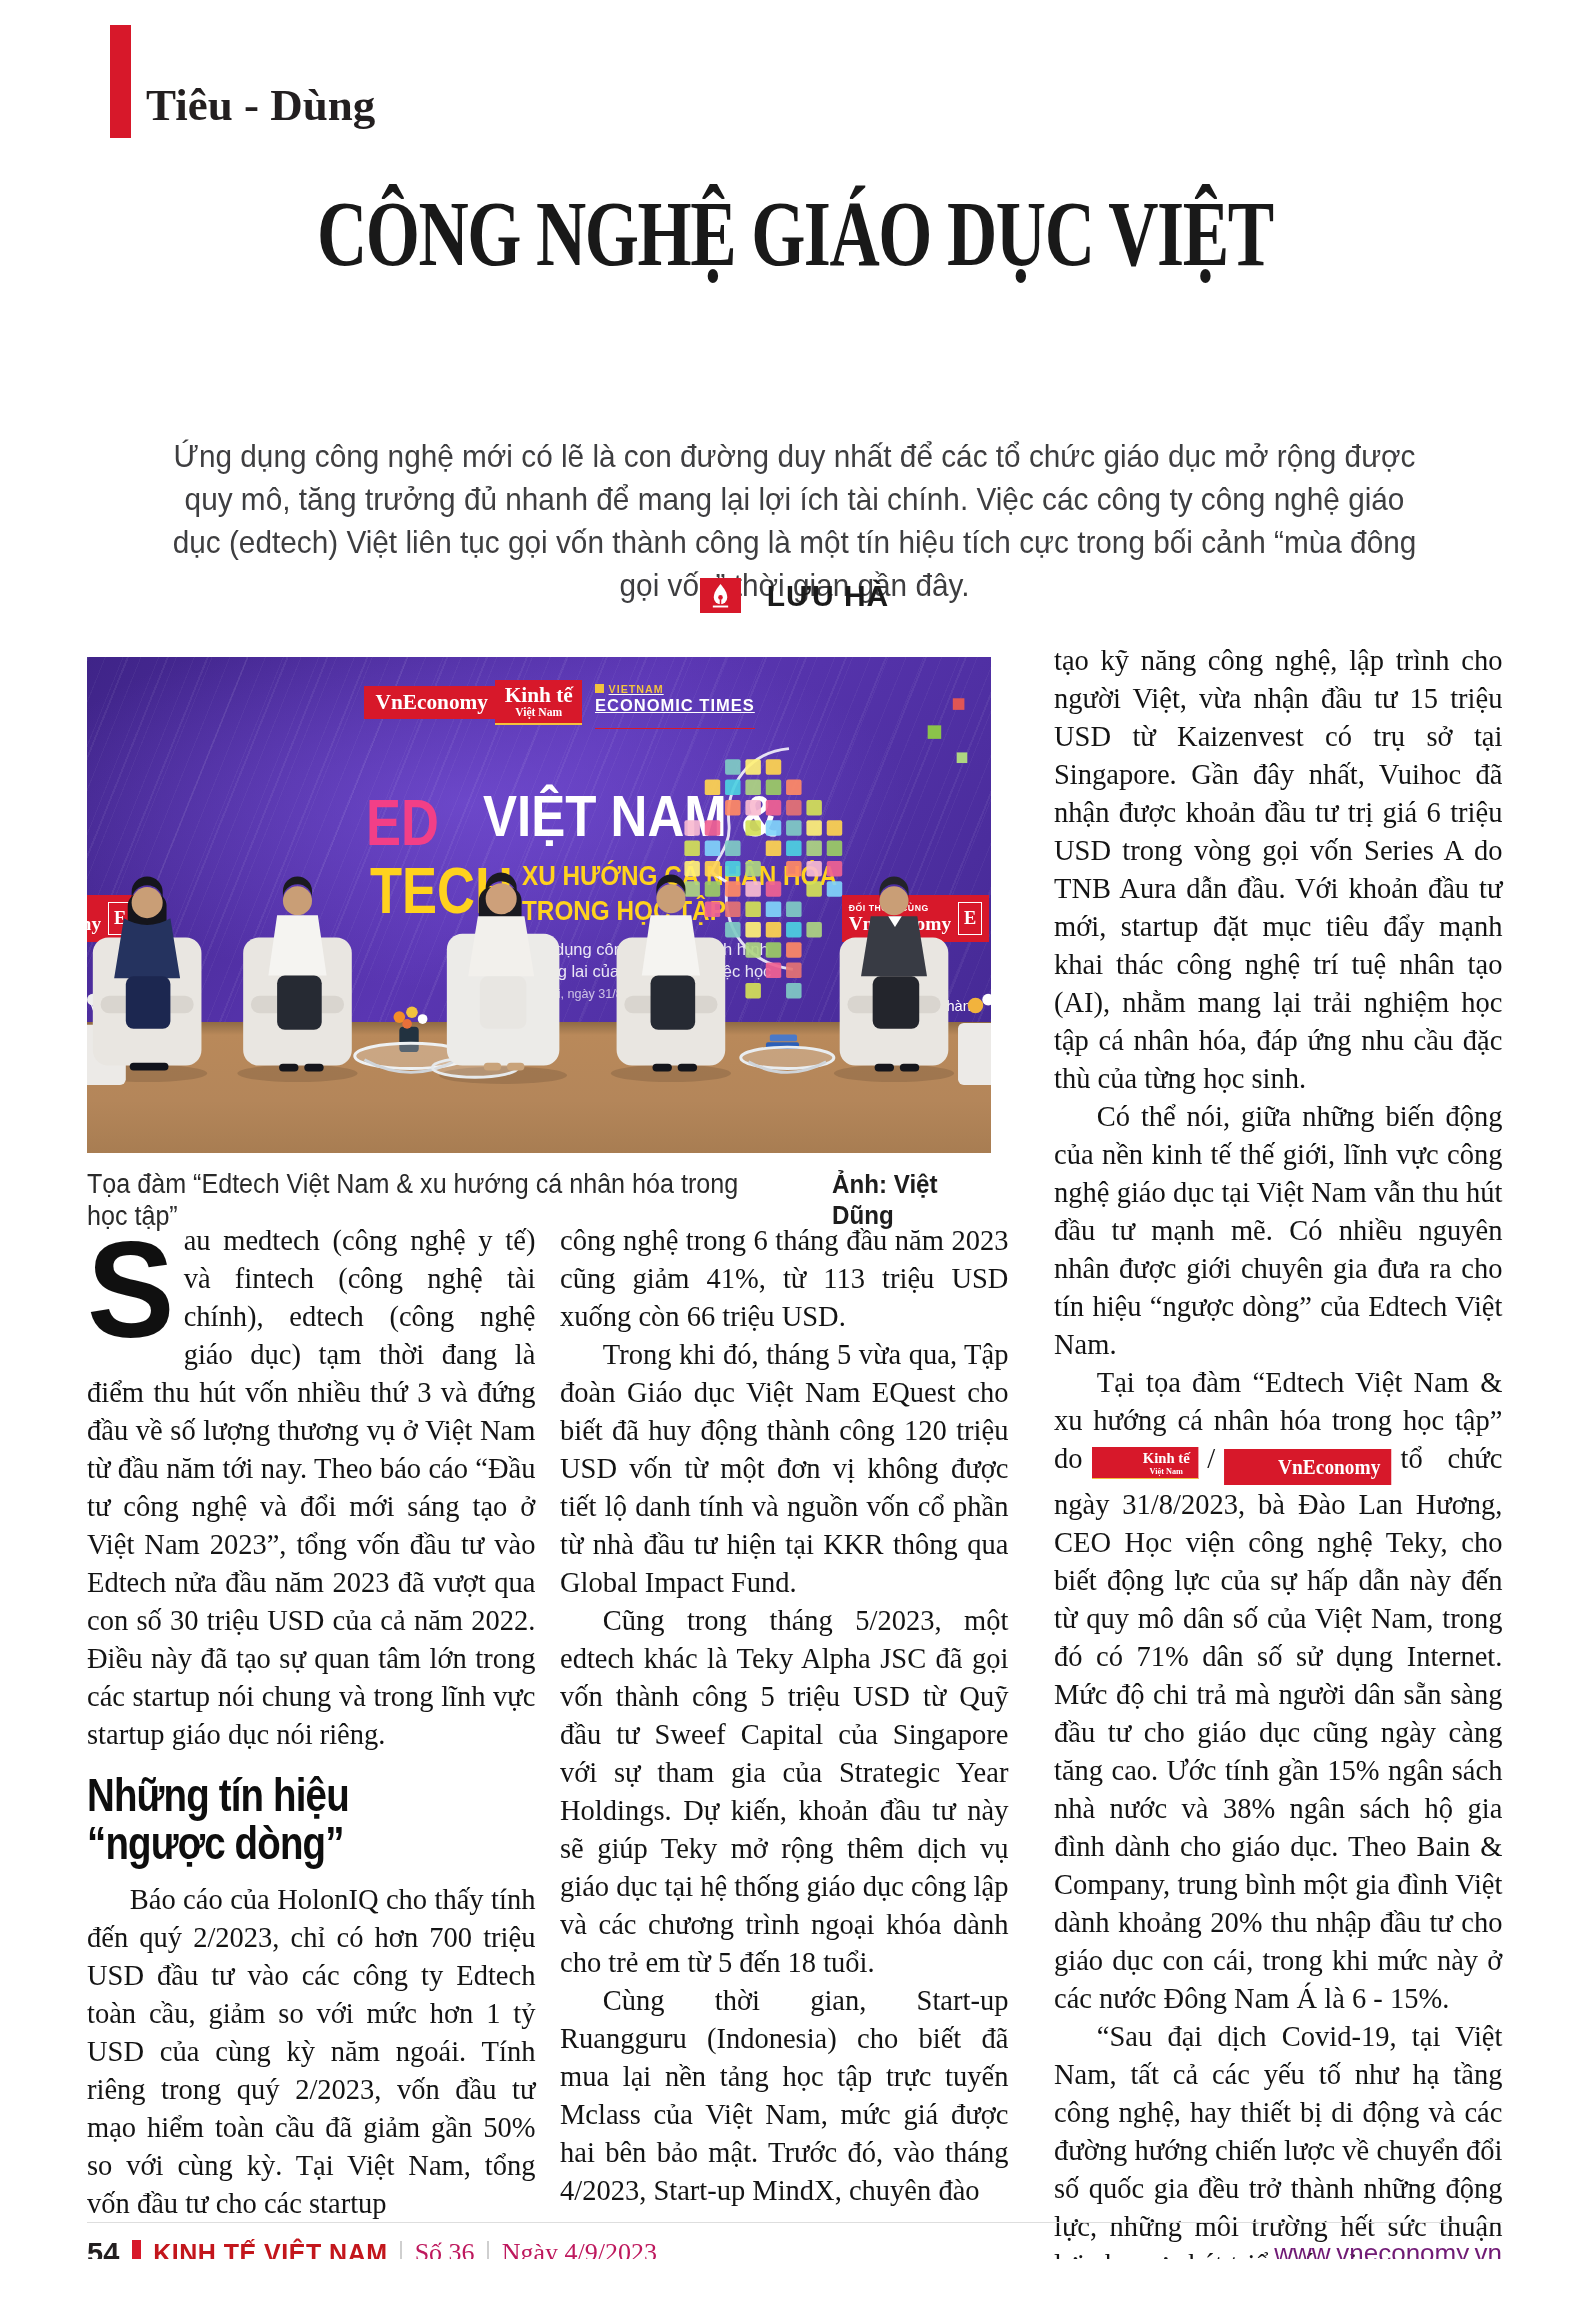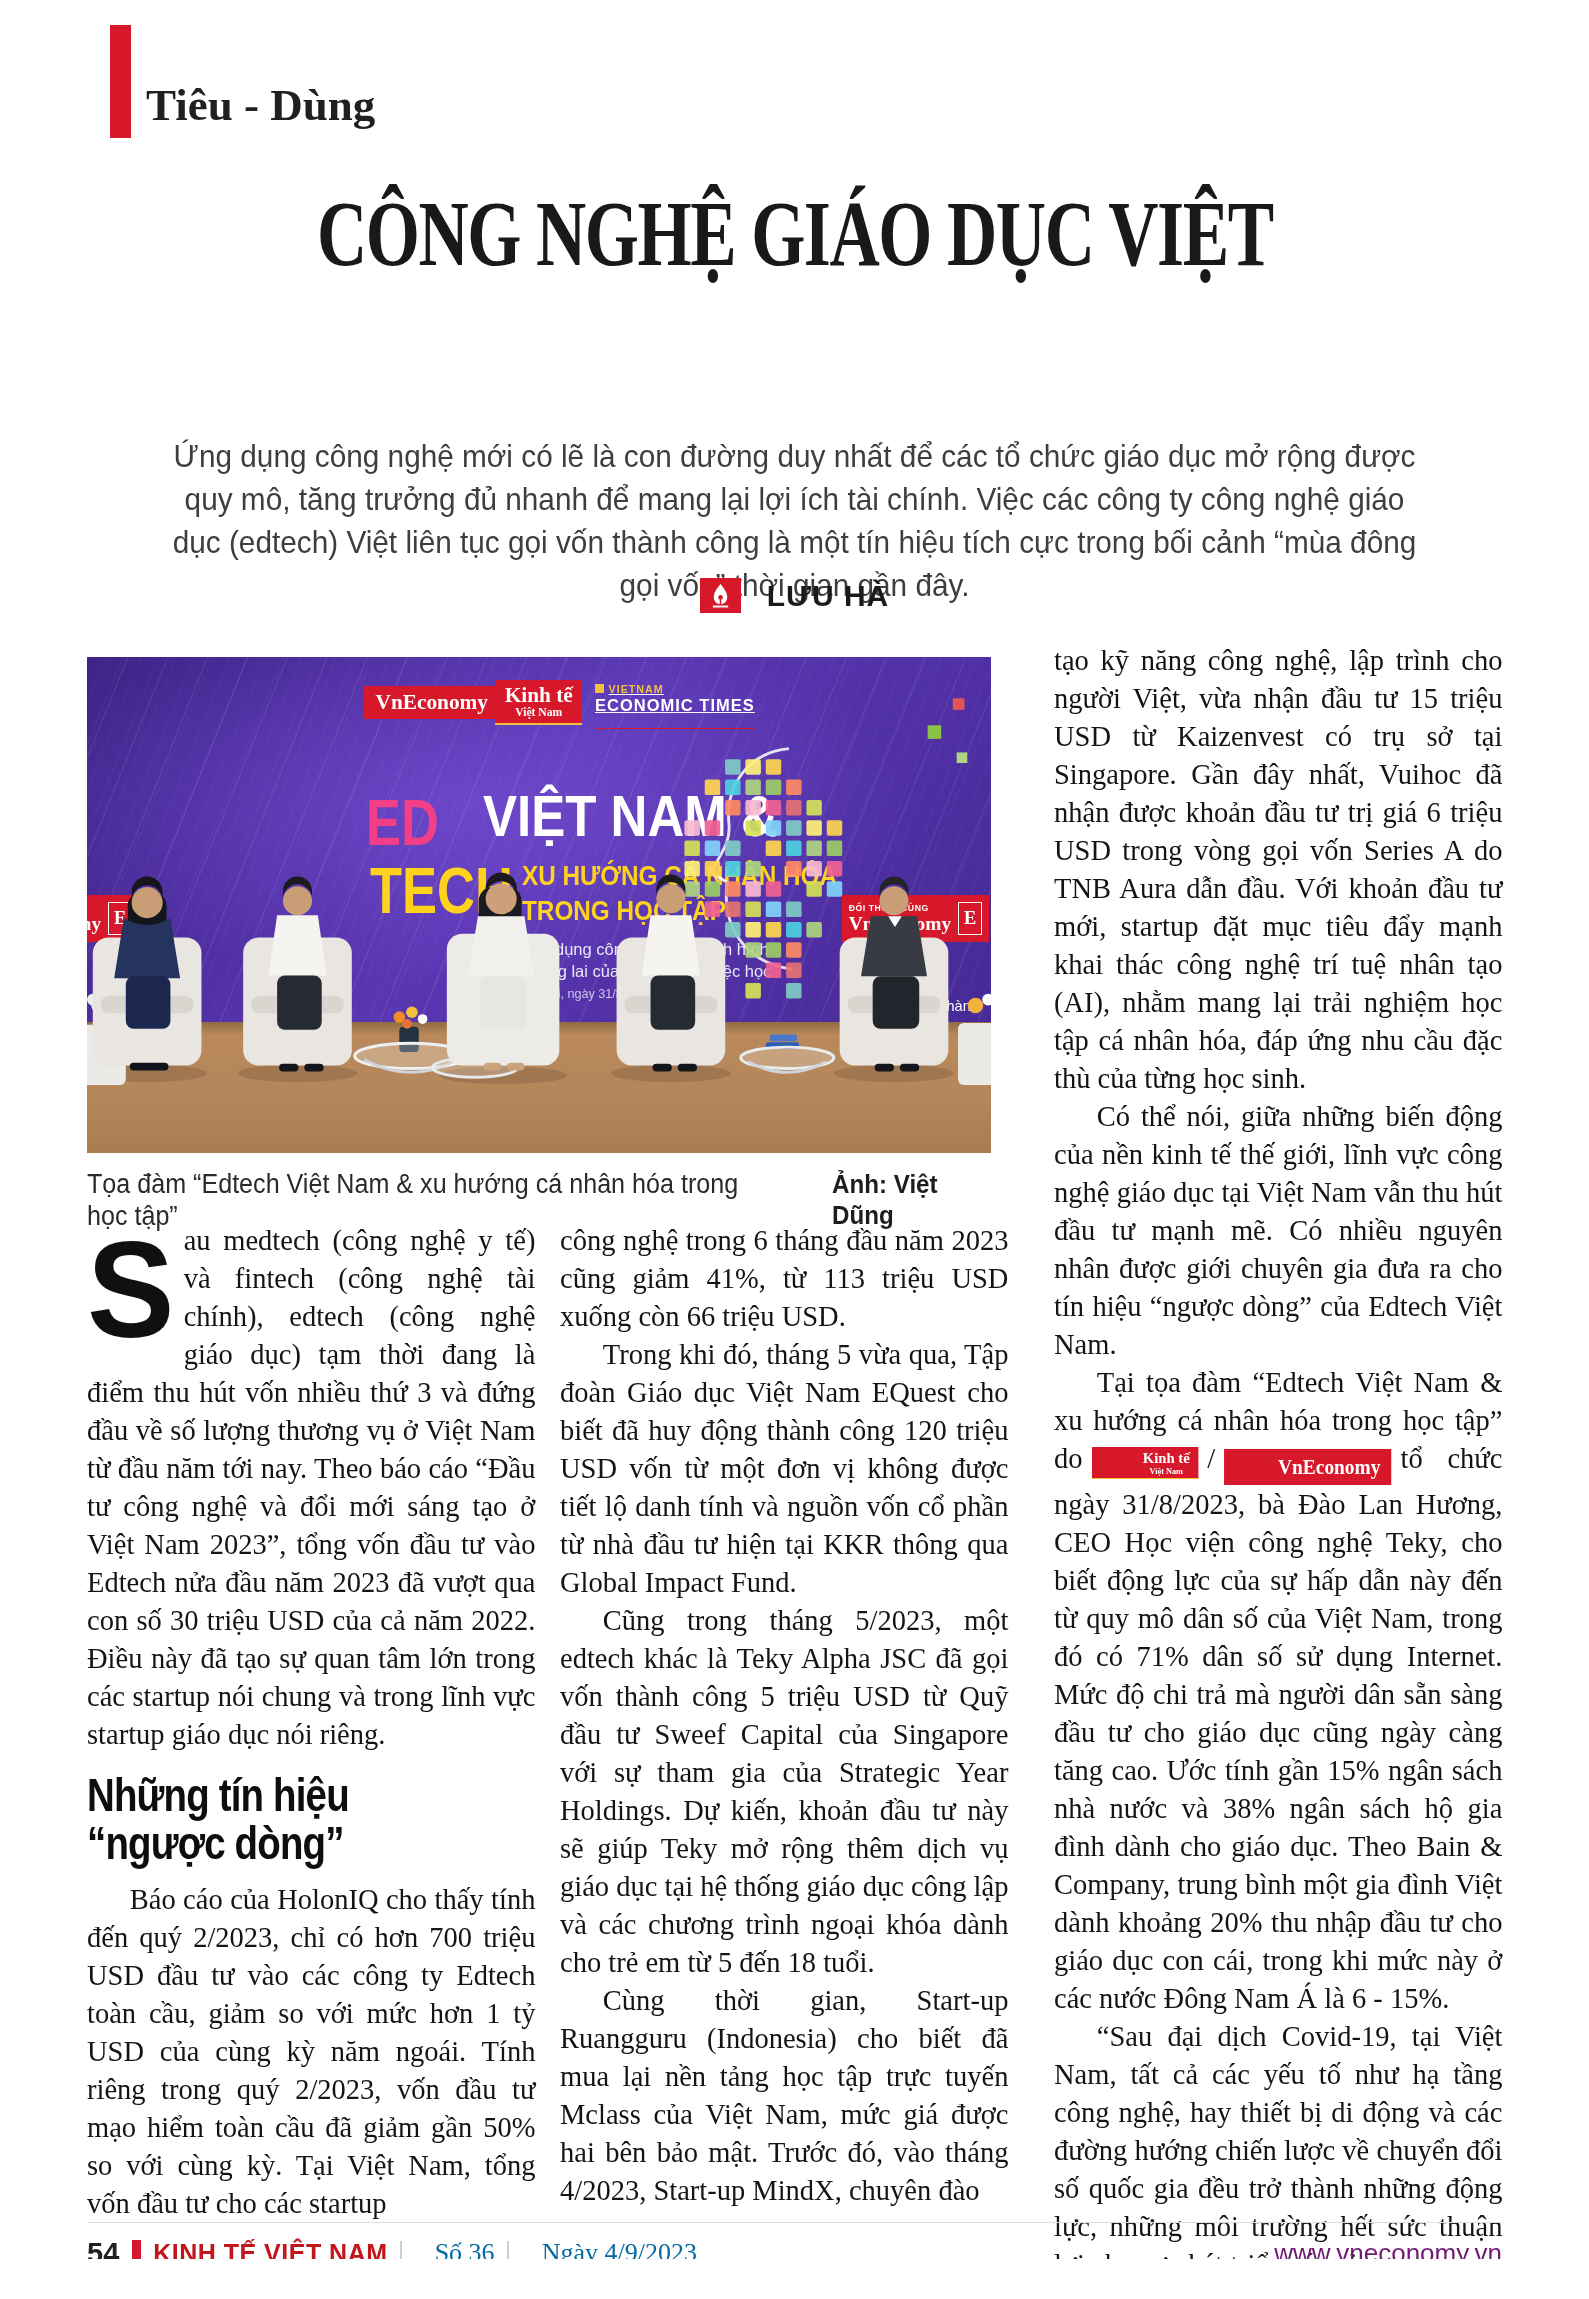--- a/index.html
+++ b/index.html
@@ -91,21 +91,21 @@
   .badge-ktvn .bk2{display:block;font:700 8.7px/1.2 "Liberation Serif",serif;}
   .badge-vne{display:inline-block;background:#d7182a;color:#fff;font:700 20.4px/1 "Liberation Serif",serif;padding:7.8px 11.6px;margin:0 9.7px;vertical-align:-5.8px;}
 
   
   .footer{position:absolute;left:87px;width:1415px;top:2222px;border-top:1.9px solid #dedede;padding-top:15.5px;display:flex;justify-content:space-between;align-items:center;gap:40px;}
   .footer-left{display:flex;align-items:center;gap:12.6px;}
   .pagenum{font:700 29px/1 "Liberation Sans",sans-serif;color:#231f20;}
   .rsep{display:inline-block;width:8.7px;height:27px;background:#d7182a;}
   .vsep{display:inline-block;width:1.9px;height:25px;background:#cfcfcf;}
   .brand{font:700 25px/1 "Liberation Sans",sans-serif;color:#c3161c;letter-spacing:0.5px;}
-  .issue,.pubdate{font:400 26px/1 "Liberation Serif",serif;color:#0369a1;margin-left:20px;}
+  .issue,.pubdate{font:400 26px/1 "Liberation Serif",serif;color:#be185d;}
   .website{font:400 26px/1 "Liberation Sans",sans-serif;color:#701a75;}
 </style>
 </head>
 <body>
 
 <div class="page">
 
   <div class="kicker-bar"></div>
   <div class="kicker">Tiêu - Dùng</div>
 

